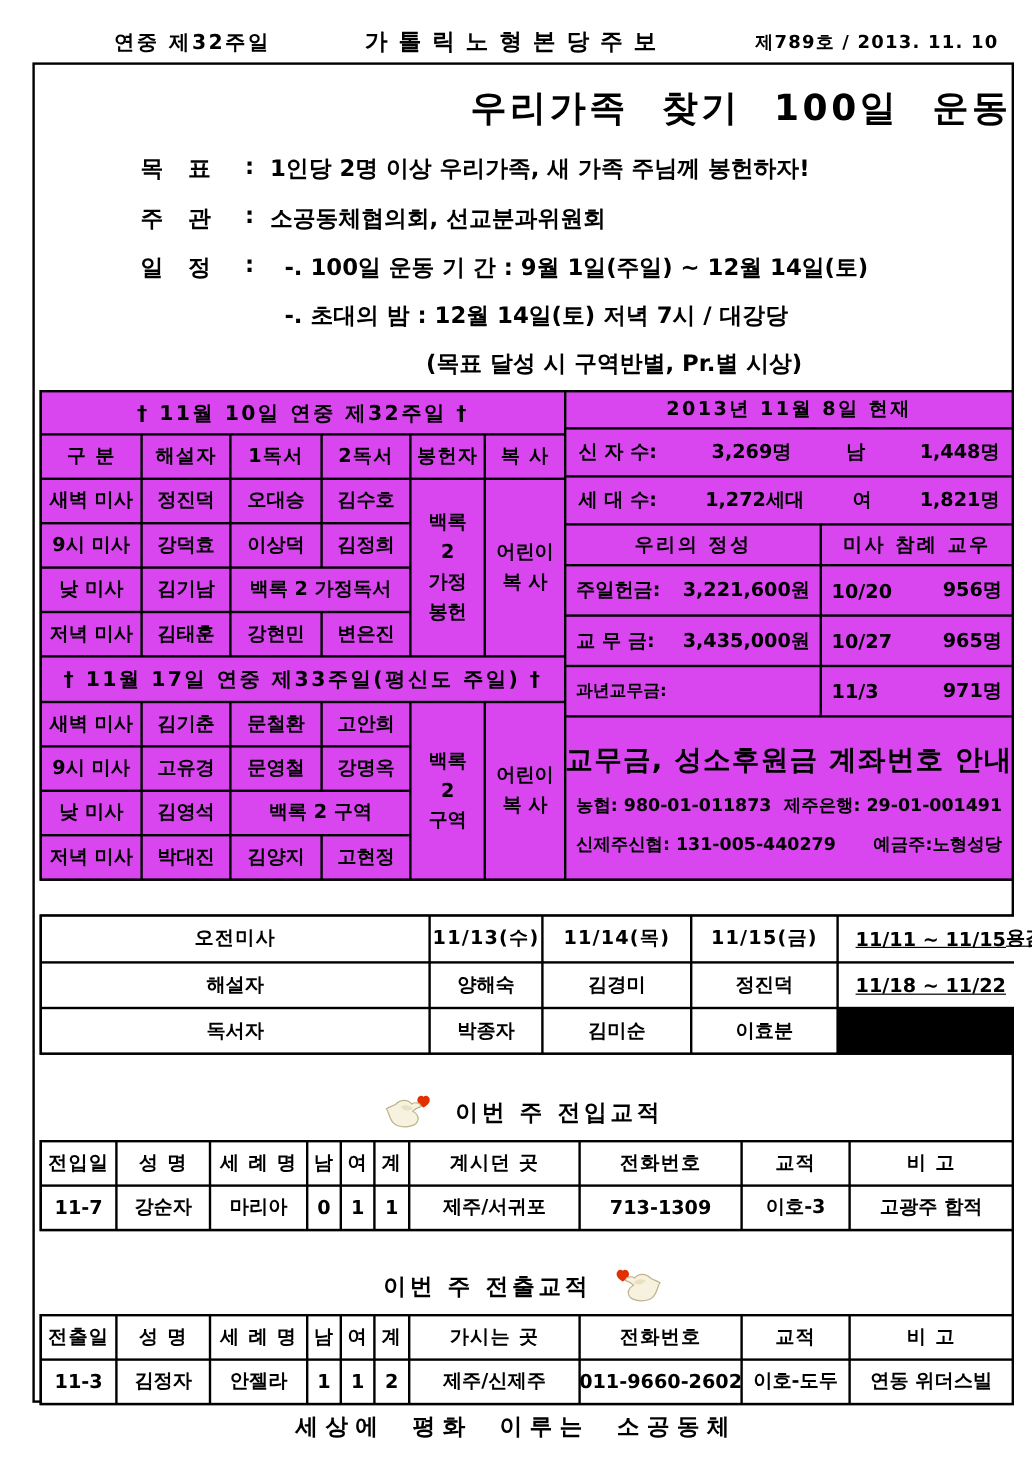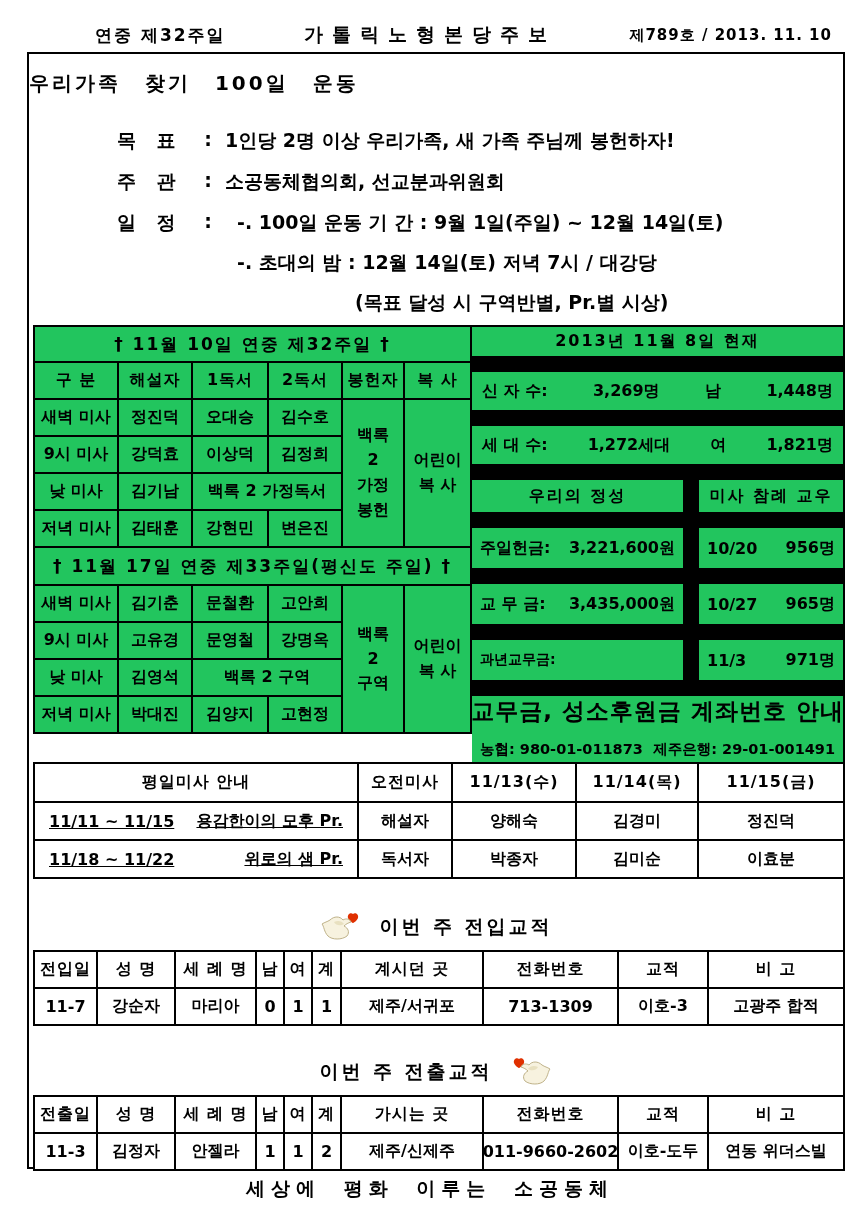--- a/index.html
+++ b/index.html
@@ -19,22 +19,22 @@
   .mh-center{ position:absolute; left:0; width:100%; text-align:center; top:0; font-size:19px; font-weight:800; letter-spacing:9px; }
   .mh-right { position:absolute; right:28px; top:4px; font-size:15px; font-weight:700; letter-spacing:1px; }
 
   
   .sheet {
     position:absolute; left:27px; top:52px; width:818px; height:1117px;
     border:2px solid #000; background:#fff;
   }
 
   .main-title {
-    position:absolute; top:16px; left:0; width:100%; text-align:left;
-    font-size:20px; font-weight:800; letter-spacing:3px; word-spacing:14px;
+    position:absolute; top:16px; left:0; width:100%; text-align:right;
+    font-size:30px; font-weight:800; letter-spacing:3px; word-spacing:14px;
   }
 
   
   .info { position:absolute; top:74px; left:88px; width:700px; font-size:19px; font-weight:700; }
   .info-row { display:flex; align-items:flex-start; height:41px; }
   .ilabel { width:74px; word-spacing:14px; white-space:nowrap; }
   .icolon { width:34px; text-align:center; }
   .itext  { white-space:nowrap; }
   .sched-lines .sline { height:40px; white-space:nowrap; }
   .sline-indent1 { margin-left:12px; }
@@ -49,26 +49,26 @@
     position:absolute; top:271px; left:4px; width:812px; height:409px;
     background:#000; border:2px solid #000; display:flex; gap:2px;
   }
   .mleft {
     width:435px; background:#000; display:grid; gap:2px;
     grid-template-columns:82px 72px 74px 72px 60px 1fr;
     grid-template-rows:34px 35px 35px 35px 35px 35px 36px 35px 35px 35px 35px;
     font-size:16px;
   }
   .mright {
-    width:371px; background:#000; display:grid; gap:16px;
+    width:371px; background:#000; display:grid; gap:2px;
     grid-template-columns:211px 1fr;
     grid-template-rows:29px 38px 38px 32px 40px 40px 40px 1fr;
     font-size:16px;
   }
-  .mleft > div, .mright > div { background:#22c55e; display:flex; align-items:center; justify-content:center; white-space:nowrap; }
+  .mleft > div, .mright > div { background:#d946ef; display:flex; align-items:center; justify-content:center; white-space:nowrap; }
   .tbl-title { grid-column:1 / -1; font-weight:800; font-size:17px; letter-spacing:2px; }
   .colhead { font-weight:700; letter-spacing:1px; }
   .span2c { grid-column:span 2; }
   .span4r { grid-row:span 4; }
   .fullw  { grid-column:1 / -1; }
   .preline { white-space:pre-line !important; text-align:center; line-height:1.55; }
 
   .stat-row { justify-content:space-between !important; padding:0 10px; }
   .stat-label { font-weight:800; }
   .stat-val { font-weight:600; }
@@ -272,21 +272,20 @@
           </div>
           <div class="acct-line">
             <span>신제주신협: 131-005-440279</span>
             <span>예금주:노형성당</span>
           </div>
         </div>
       </div>
     </div>
 
     <div class="gtbl weekday">
-      <div class="hd">평일미사 안내</div>
       <div class="hd">오전미사</div>
       <div class="hd">11/13(수)</div>
       <div class="hd">11/14(목)</div>
       <div class="hd">11/15(금)</div>
 
       <div class="wk-groupcell">
         <span>11/11 ~ 11/15</span>
         <span>용감한이의 모후 Pr.</span>
       </div>
       <div>해설자</div>

